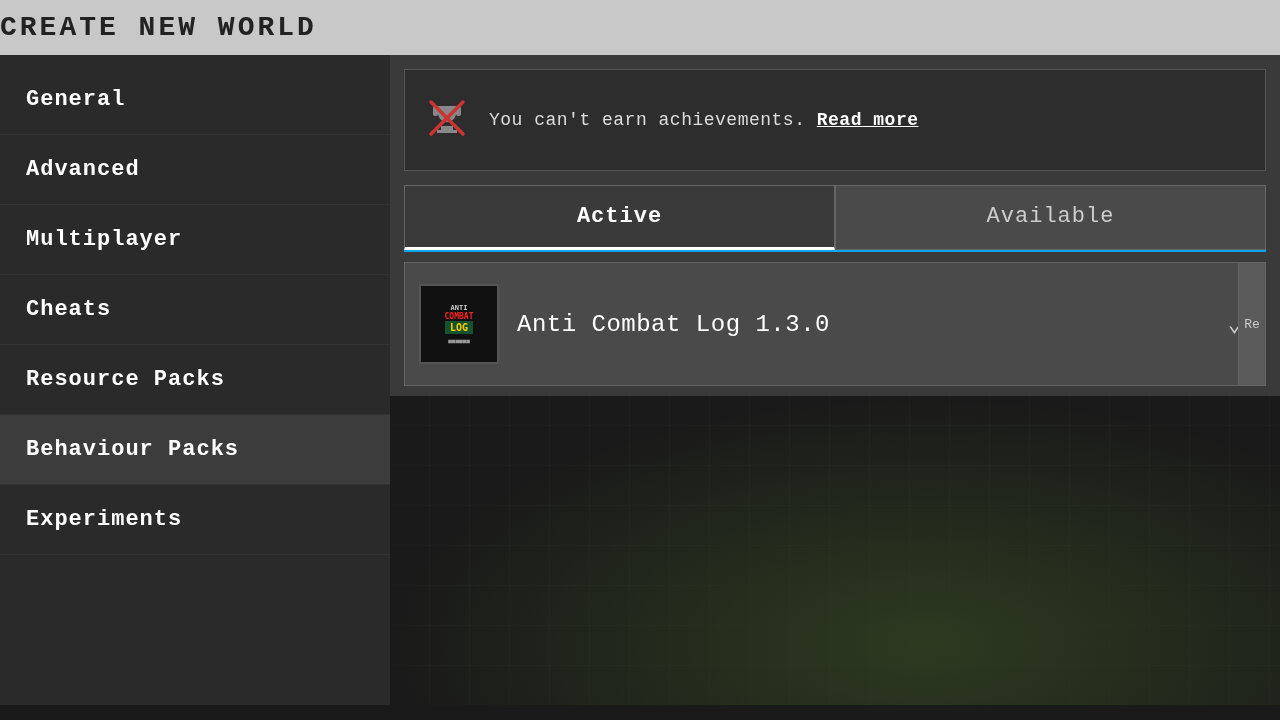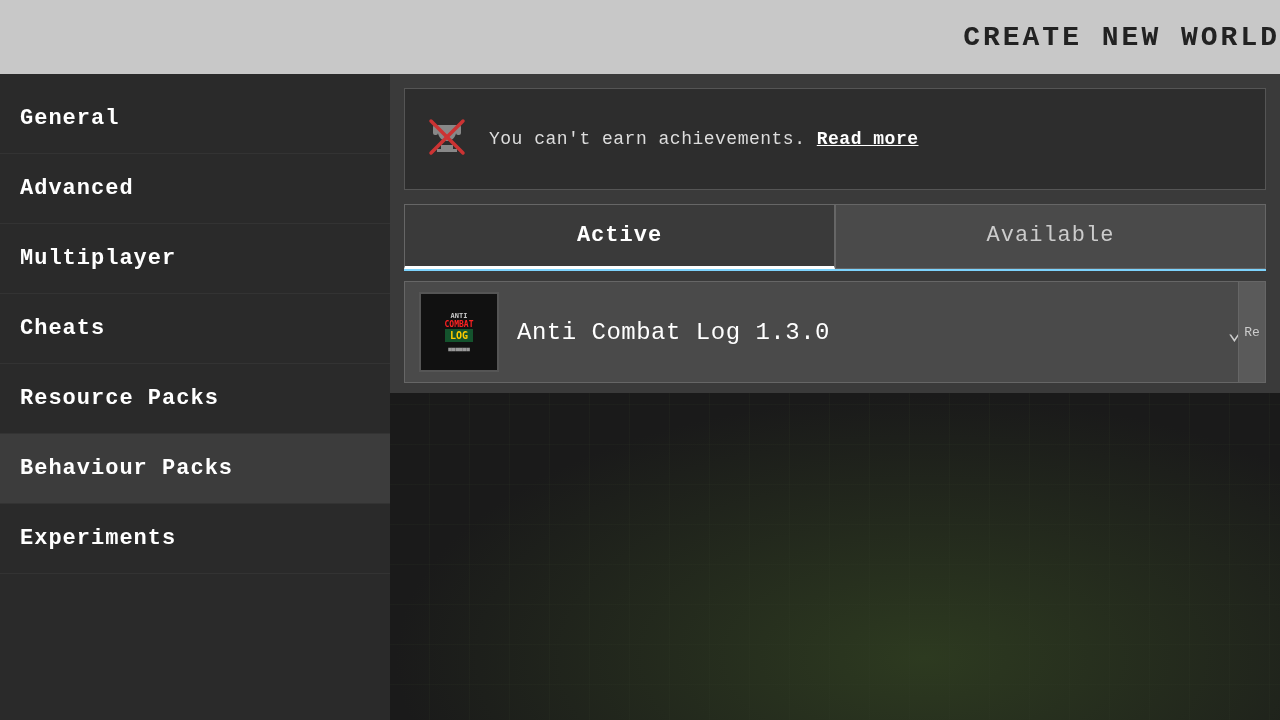--- a/index.html
+++ b/index.html
@@ -8,25 +8,25 @@
       width: 1280px;
       height: 720px;
       overflow: hidden;
       font-family: 'Courier New', Courier, monospace;
       background: #1a1a1a;
     }
 
     
     .header {
       width: 100%;
-      height: 74px;
+      height: 55px;
       background: #c8c8c8;
       display: flex;
       align-items: center;
-      justify-content: flex-end;
+      justify-content: flex-start;
     }
 
     .header-title {
       font-size: 28px;
       font-weight: 900;
       color: #222;
       letter-spacing: 3px;
       text-transform: uppercase;
       font-family: 'Courier New', monospace;
     }
@@ -42,21 +42,21 @@
     .sidebar {
       width: 390px;
       min-width: 390px;
       background: #2a2a2a;
       display: flex;
       flex-direction: column;
       padding-top: 10px;
     }
 
     .sidebar-item {
-      padding: 22px 20px 22px 20px;
+      padding: 22px 20px 22px 26px;
       color: #ffffff;
       font-size: 22px;
       font-weight: bold;
       font-family: 'Courier New', monospace;
       cursor: pointer;
       letter-spacing: 1px;
       border-bottom: 1px solid #333;
     }
 
     .sidebar-item.active-nav {
@@ -101,21 +101,21 @@
       color: #ffffff;
       text-decoration: underline;
       font-weight: bold;
       cursor: pointer;
     }
 
     
     .tabs-row {
       display: flex;
       margin: 14px 14px 0 14px;
-      border-bottom: 2px solid #7dd3fc;
+      border-bottom: 2px solid #0ea5e9;
     }
 
     .tab {
       flex: 1;
       padding: 18px 10px;
       text-align: center;
       font-size: 22px;
       font-family: 'Courier New', monospace;
       color: #cccccc;
       cursor: pointer;
@@ -137,21 +137,21 @@
       display: flex;
       flex-direction: column;
       gap: 4px;
     }
 
     .pack-item {
       display: flex;
       align-items: center;
       background: #4a4a4a;
       border: 1px solid #666;
-      padding: 10px 14px;
+      padding: 21px 14px;
       cursor: pointer;
       position: relative;
     }
 
     .pack-thumbnail {
       width: 80px;
       height: 80px;
       flex-shrink: 0;
       background: #222;
       border: 2px solid #555;

